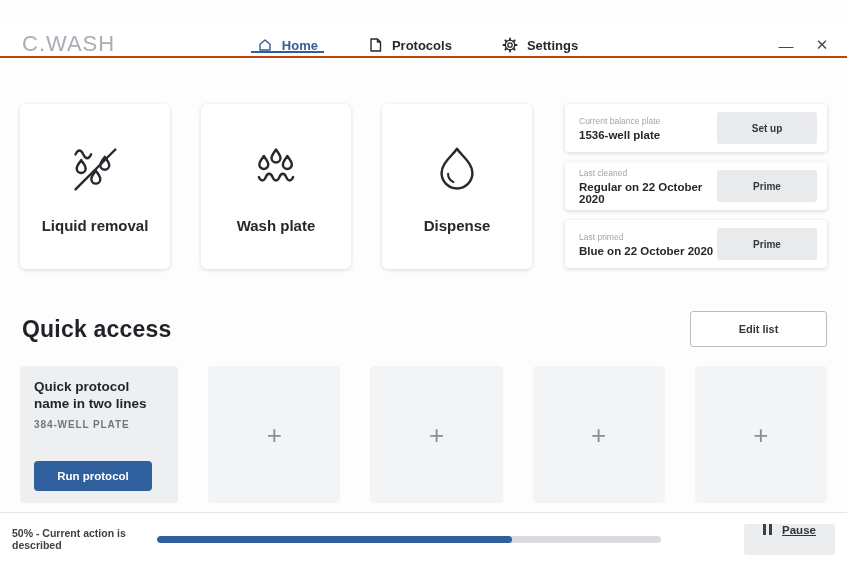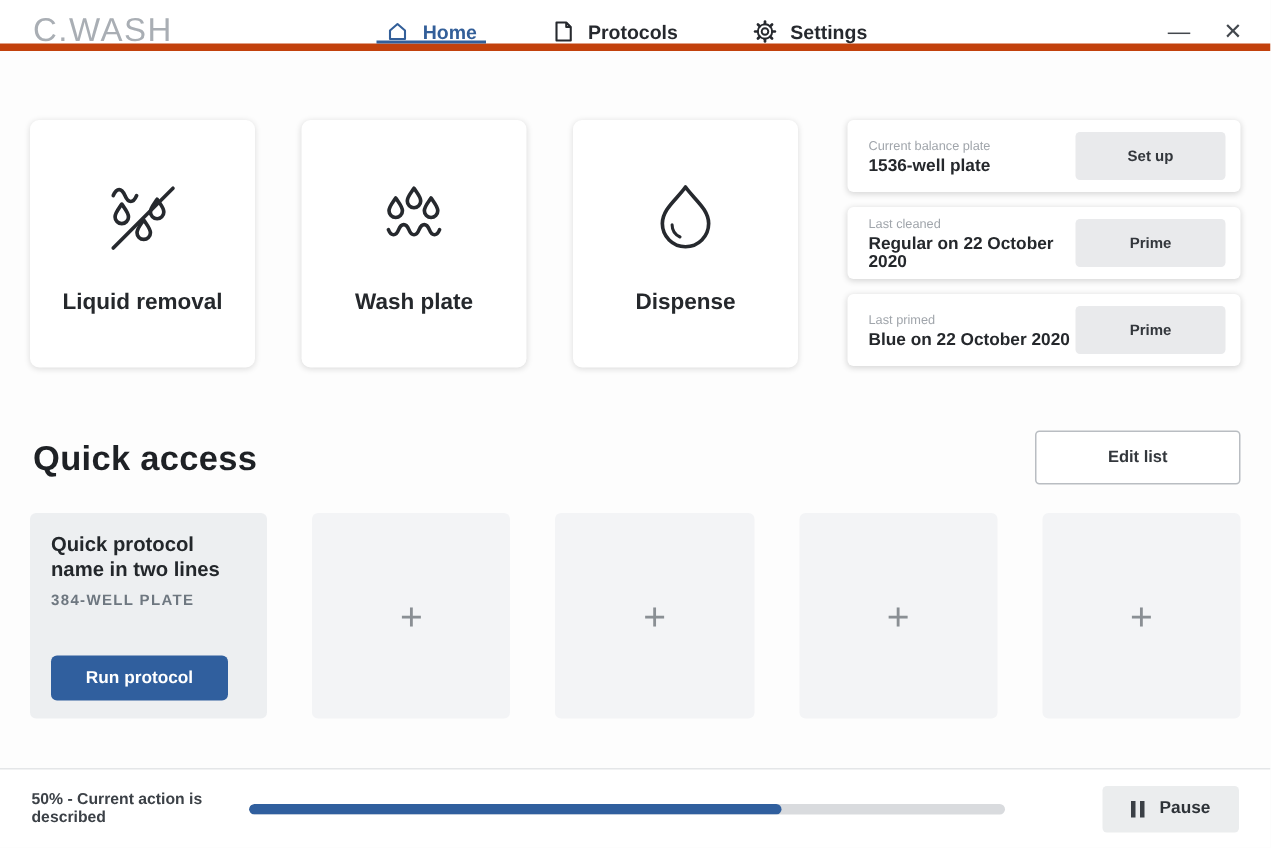--- a/index.html
+++ b/index.html
@@ -9,23 +9,24 @@
     background:#fdfdfd;
     color:#2a2e33;
     position:relative;
   }
 
   
   header {
     height:34px;
     display:flex;
     align-items:center;
-    border-bottom:5px solid #c2410c;
+    border-bottom:2px solid #c2410c;
     background:#fff;
     position:relative;
+    margin-top:24px;
   }
   .logo {
     position:absolute; left:22px; top:7px;
     font-size:22px; color:#a9aeb4; letter-spacing:1px; font-weight:400;
   }
   nav {
     position:absolute; left:0; right:12px; top:0; height:42px;
     display:flex; justify-content:center; align-items:center; gap:46px;
   }
   .tab {
@@ -95,31 +96,31 @@
   .qa-empty {
     background:#f3f4f6; display:flex; align-items:center; justify-content:center;
     color:#8a8f94; cursor:pointer;
   }
   .qa-empty .plus { font-size:26px; font-weight:300; line-height:1; }
 
   
   footer {
     position:absolute; left:0; right:0; bottom:0; height:53px;
     border-top:1px solid #e4e6e8; background:#fff;
-    display:flex; align-items:center; padding:0 21px;
+    display:flex; align-items:center; padding:0 12px;
   }
   .prog-label { font-size:10.5px; font-weight:700; color:#3c4147; width:132px; margin-right:13px; }
   .prog-track {
     width:504px; height:7px; background:#d9dbde; border-radius:4px; overflow:hidden;
   }
   .prog-fill { height:100%; background:#305f9e; border-radius:4px; }
   .pause-btn {
     margin-left:auto; width:91px; height:31px; background:#ebedee; border:none; border-radius:3px;
-    display:flex; align-items:center; justify-content:center; gap:10px;
-    font-family:inherit; font-size:11.5px; font-weight:600; color:#2e3338; cursor:pointer;
+    display:flex; align-items:flex-start; justify-content:center; gap:10px;
+    font-family:inherit; font-size:11.5px; font-weight:600; color:#2e3338; cursor:pointer;text-decoration:underline;
   }
   .pause-icon { display:flex; gap:3px; }
   .pause-icon i { display:block; width:3px; height:11px; background:#3b4046; }
 </style>
 </head>
 <body>
 
 <header>
   <div class="logo">C.WASH</div>
 

